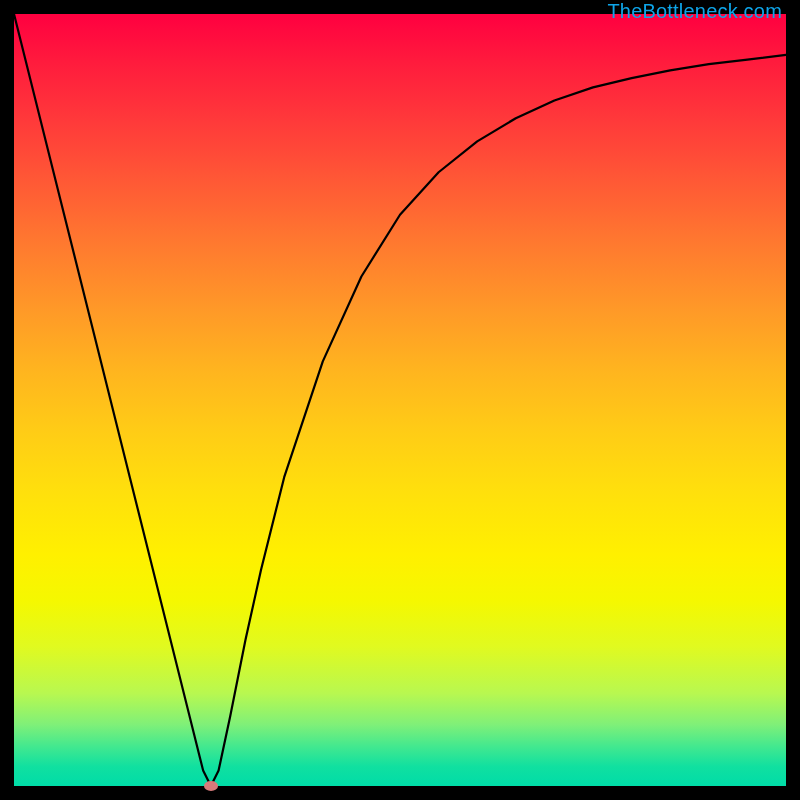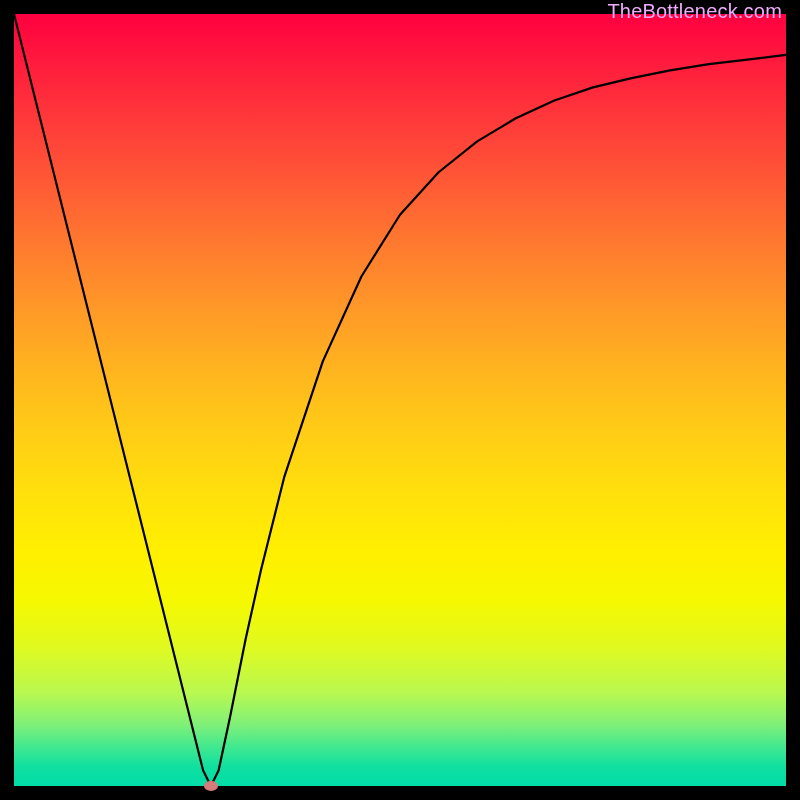--- a/index.html
+++ b/index.html
@@ -66,21 +66,21 @@
     border-radius: 50%;
     background: #d77a7a;
     transform: translate(-50%, -50%);
   }
   .watermark {
     position: absolute;
     top: 0px;
     right: 18px;
     font-family: Arial, Helvetica, sans-serif;
     font-size: 20px;
-    color: #f0abfc;
+    color: #0ea5e9;
     letter-spacing: 0.2px;
     text-align: center;
   }
 </style>
 </head>
 <body>
 
 <div class="frame">
   <div class="plot-area">
     <div class="gradient"></div>

